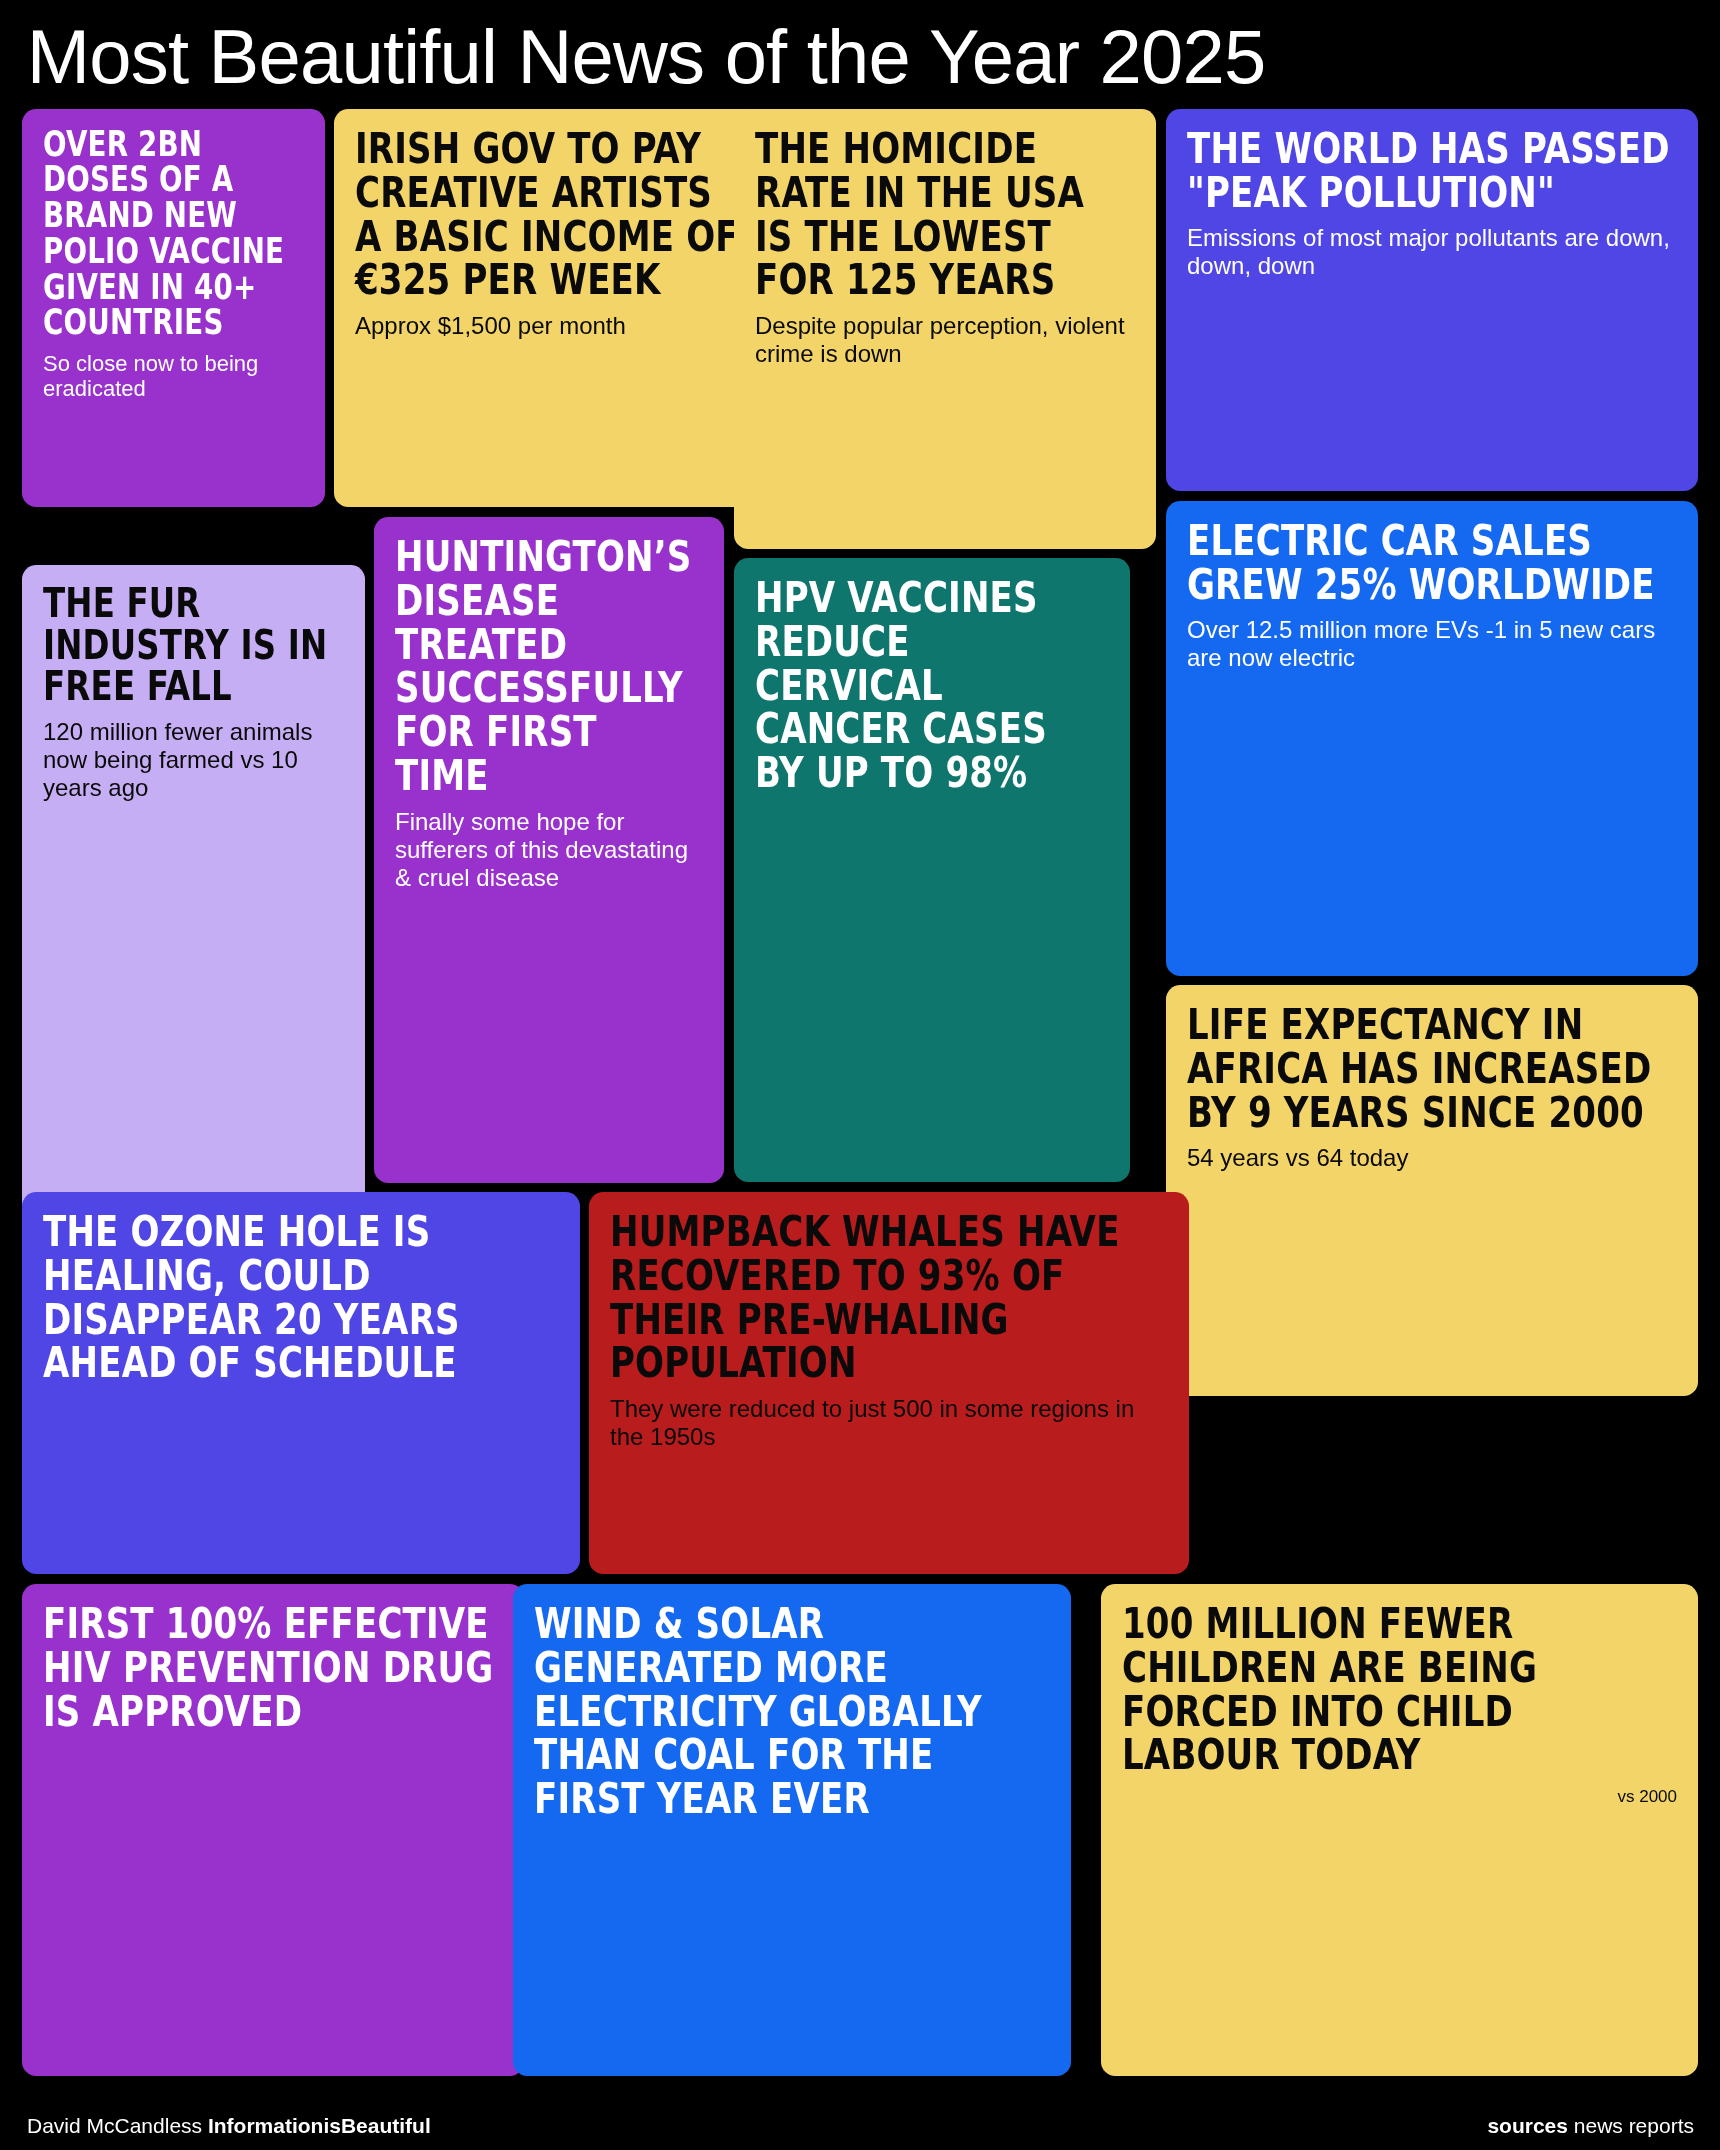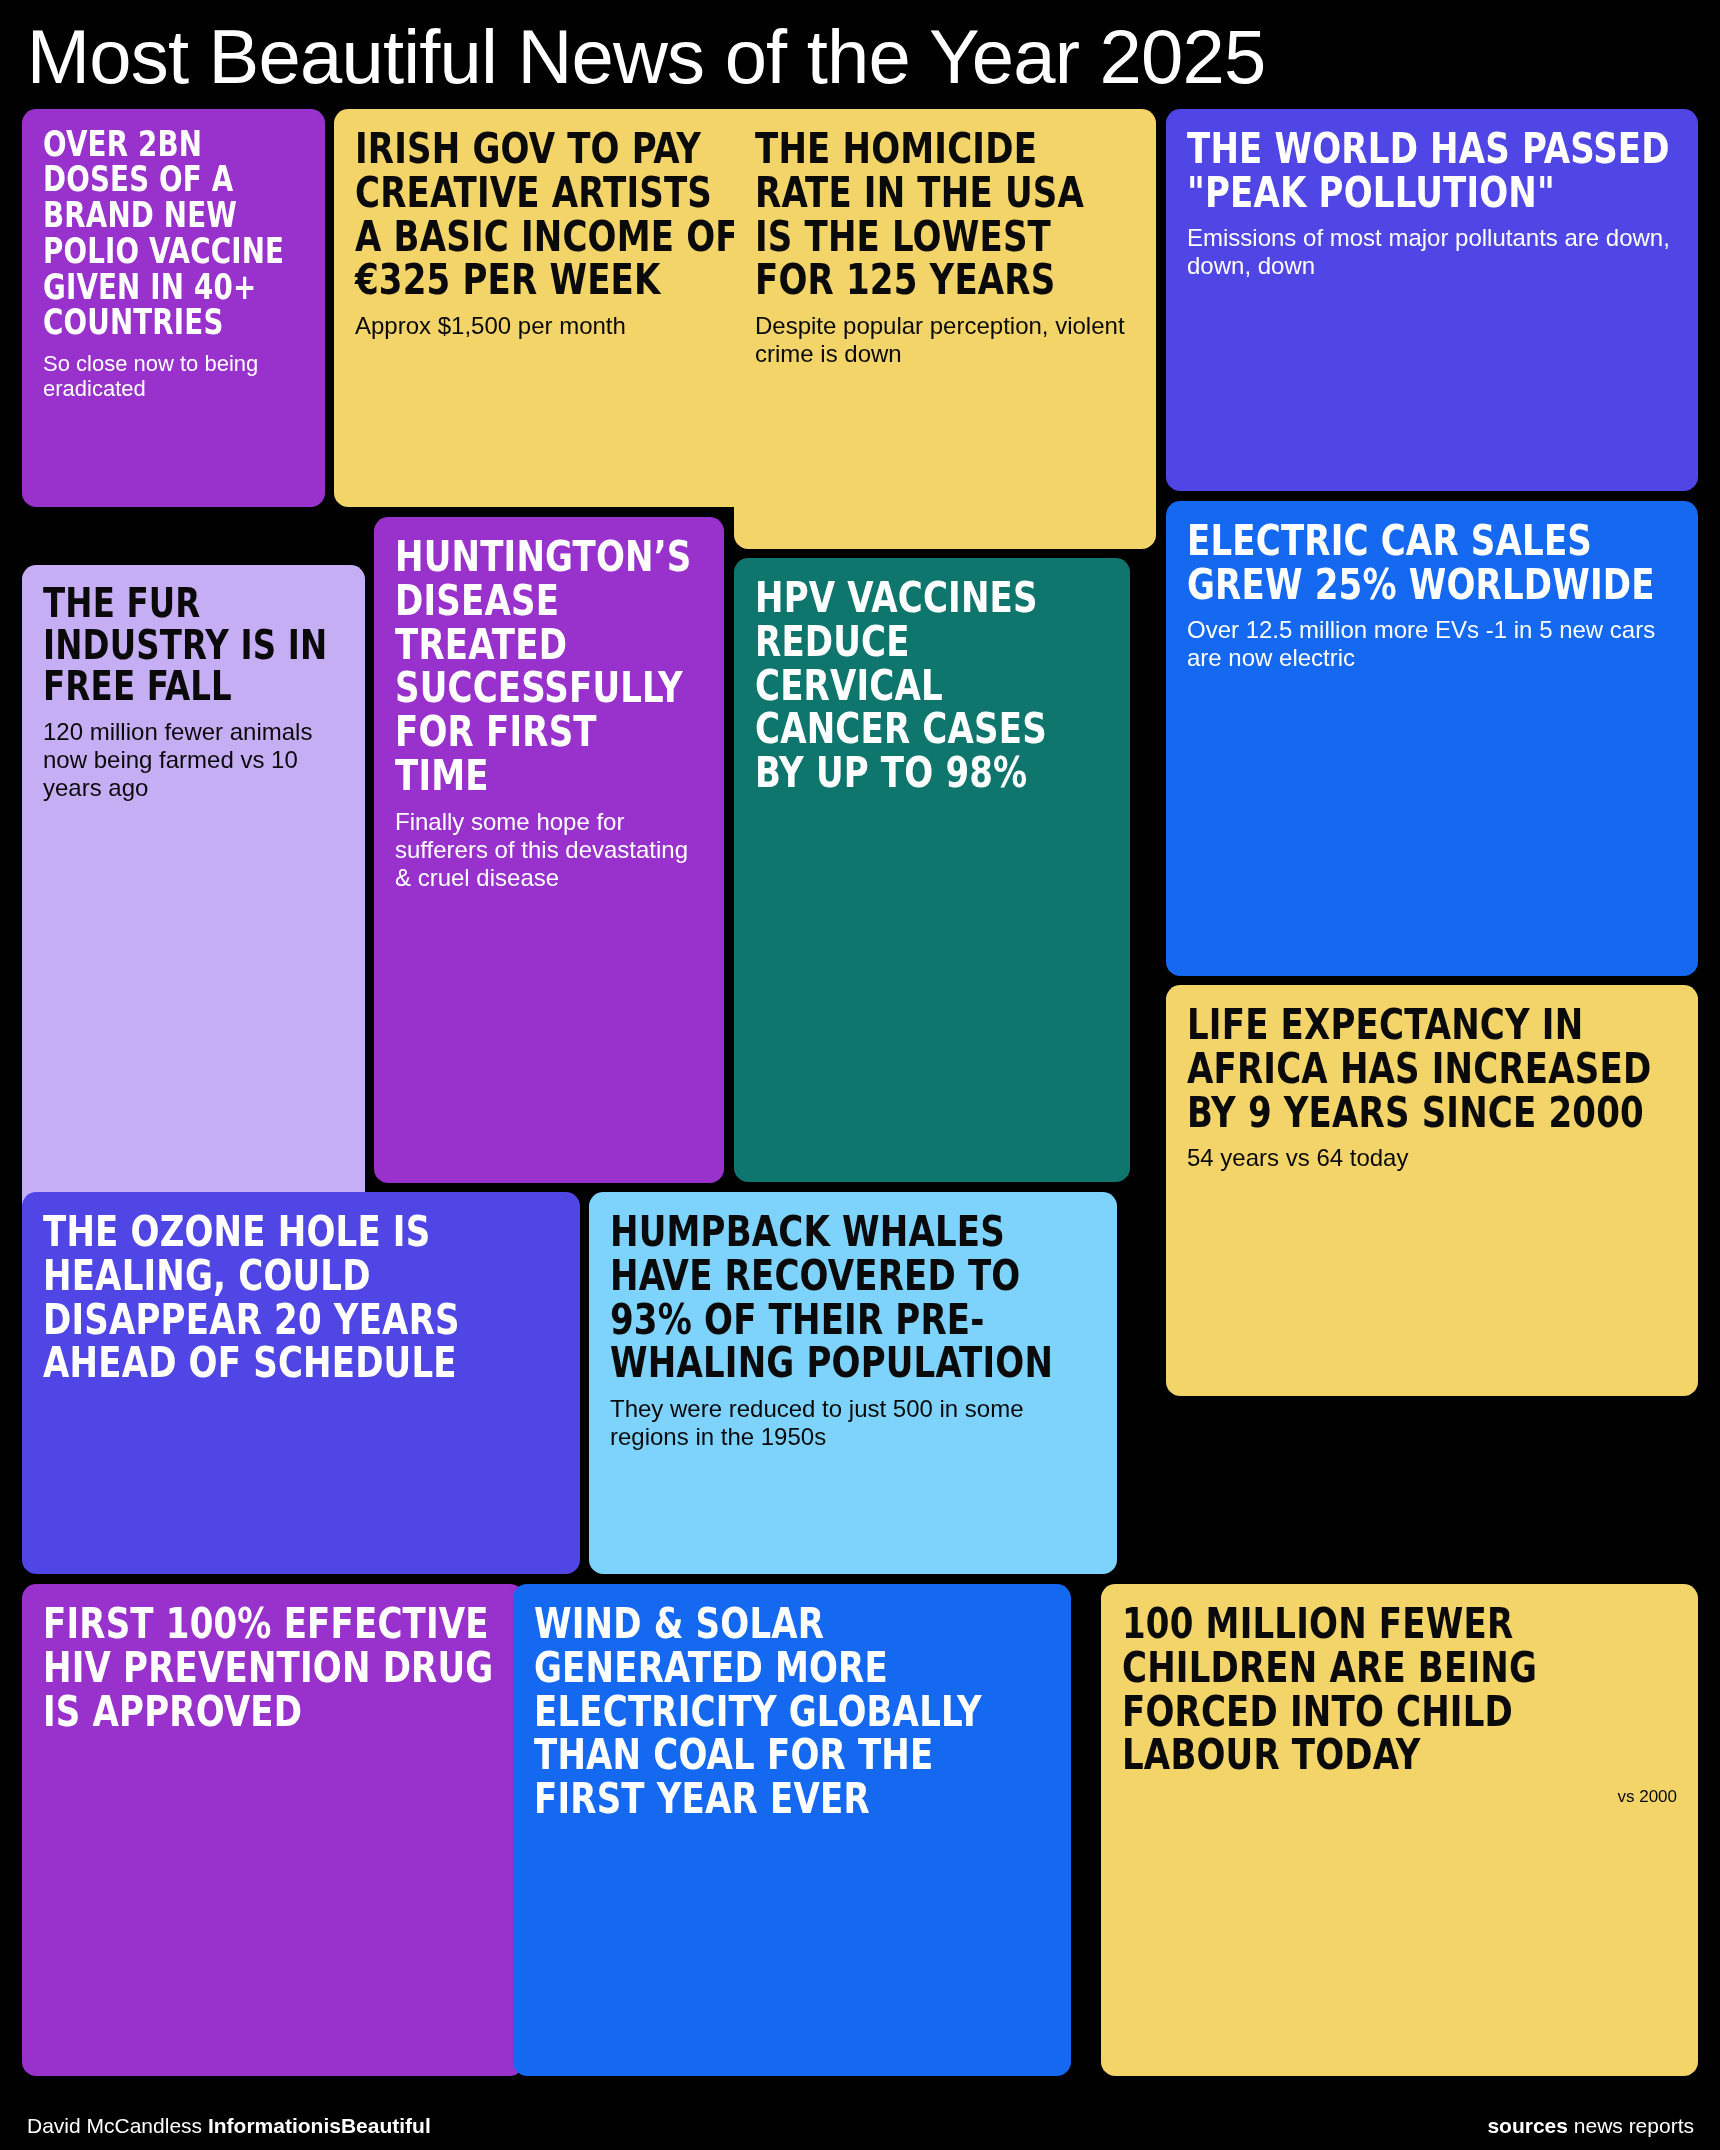--- a/index.html
+++ b/index.html
@@ -125,21 +125,21 @@
     <div class="card" style="left:1144px; top:876px; width:532px; height:411px; background:#f2d469;">
       <div class="hd dark" style="font-size:43px;">LIFE EXPECTANCY IN AFRICA HAS INCREASED BY 9 YEARS SINCE 2000</div>
       <div class="sub dark" style="font-size:24px;">54 years vs 64 today</div>
     </div>
 
     <div class="card" style="left:0px; top:1083px; width:558px; height:382px; background:#4f46e5;">
       <div class="hd light" style="font-size:43px;">THE OZONE HOLE IS HEALING, COULD DISAPPEAR 20 YEARS AHEAD OF SCHEDULE</div>
       <div class="sub light" style="font-size:24px;"></div>
     </div>
 
-    <div class="card" style="left:567px; top:1083px; width:528px; height:382px; background:#7dd3fc;">
+    <div class="card" style="left:567px; top:1083px; width:600px; height:382px; background:#b91c1c;">
       <div class="hd dark" style="font-size:43px;">HUMPBACK WHALES HAVE RECOVERED TO 93% OF THEIR PRE-WHALING POPULATION</div>
       <div class="sub dark" style="font-size:24px;">They were reduced to just 500 in some regions in the 1950s</div>
     </div>
 
     <div class="card" style="left:0px; top:1475px; width:502px; height:492px; background:#9932cc;">
       <div class="hd light" style="font-size:43px;">FIRST 100% EFFECTIVE HIV PREVENTION DRUG IS APPROVED</div>
       <div class="sub light" style="font-size:24px;"></div>
     </div>
 
     <div class="card" style="left:491px; top:1475px; width:558px; height:492px; background:#1569f0;">

